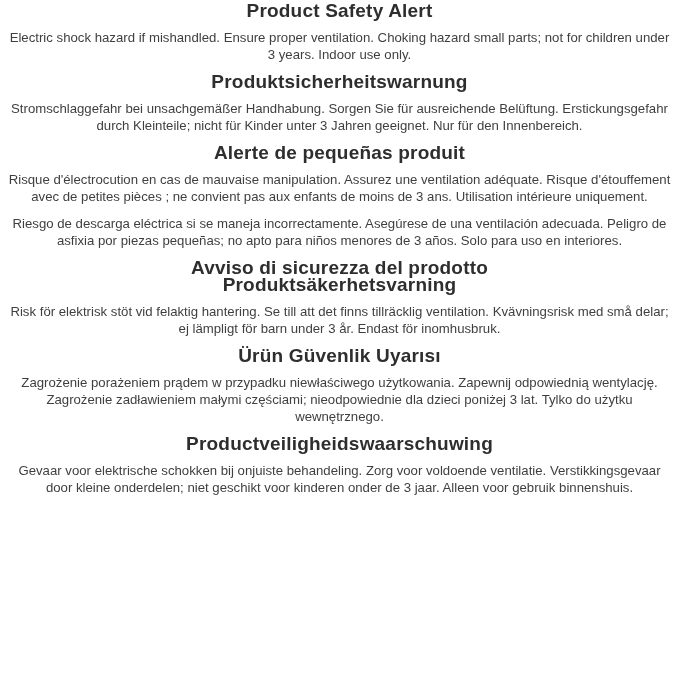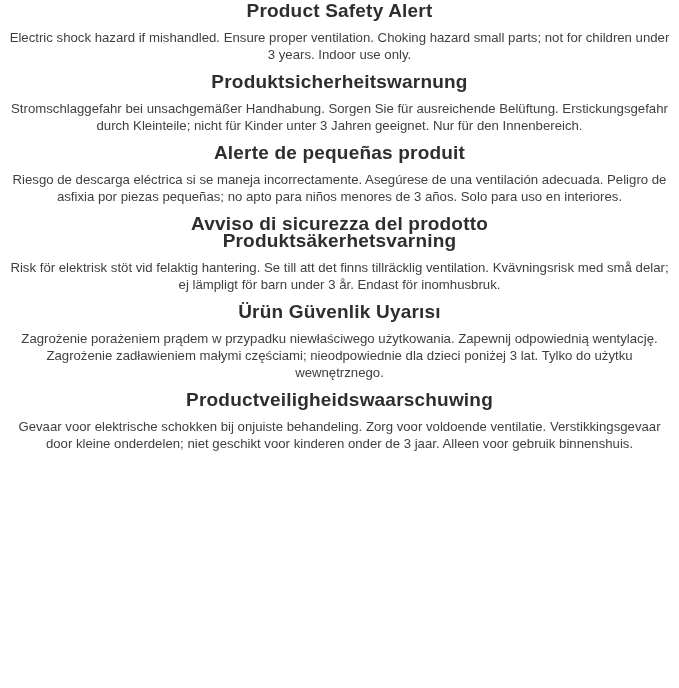--- a/index.html
+++ b/index.html
@@ -43,20 +43,21 @@
     <p>Electric shock hazard if mishandled. Ensure proper ventilation. Choking hazard small parts; not for children under 3 years. Indoor use only.</p>
   </section>
 
   <section class="lang-section">
     <h2>Produktsicherheitswarnung</h2>
     <p>Stromschlaggefahr bei unsachgemäßer Handhabung. Sorgen Sie für ausreichende Belüftung. Erstickungsgefahr durch Kleinteile; nicht für Kinder unter 3 Jahren geeignet. Nur für den Innenbereich.</p>
   </section>
 
   <section class="lang-section">
     <h2>Alerte de pequeñas produit</h2>
+    <p>Risque d'électrocution en cas de mauvaise manipulation. Assurez une ventilation adéquate. Risque d'étouffement avec de petites pièces ; ne convient pas aux enfants de moins de 3 ans. Utilisation intérieure uniquement.</p>
   </section>
 
   <section class="lang-section">
     <p>Riesgo de descarga eléctrica si se maneja incorrectamente. Asegúrese de una ventilación adecuada. Peligro de asfixia por piezas pequeñas; no apto para niños menores de 3 años. Solo para uso en interiores.</p>
   </section>
 
   <section class="lang-section">
     <h2>Avviso di sicurezza del prodotto</h2>
   </section>
 

